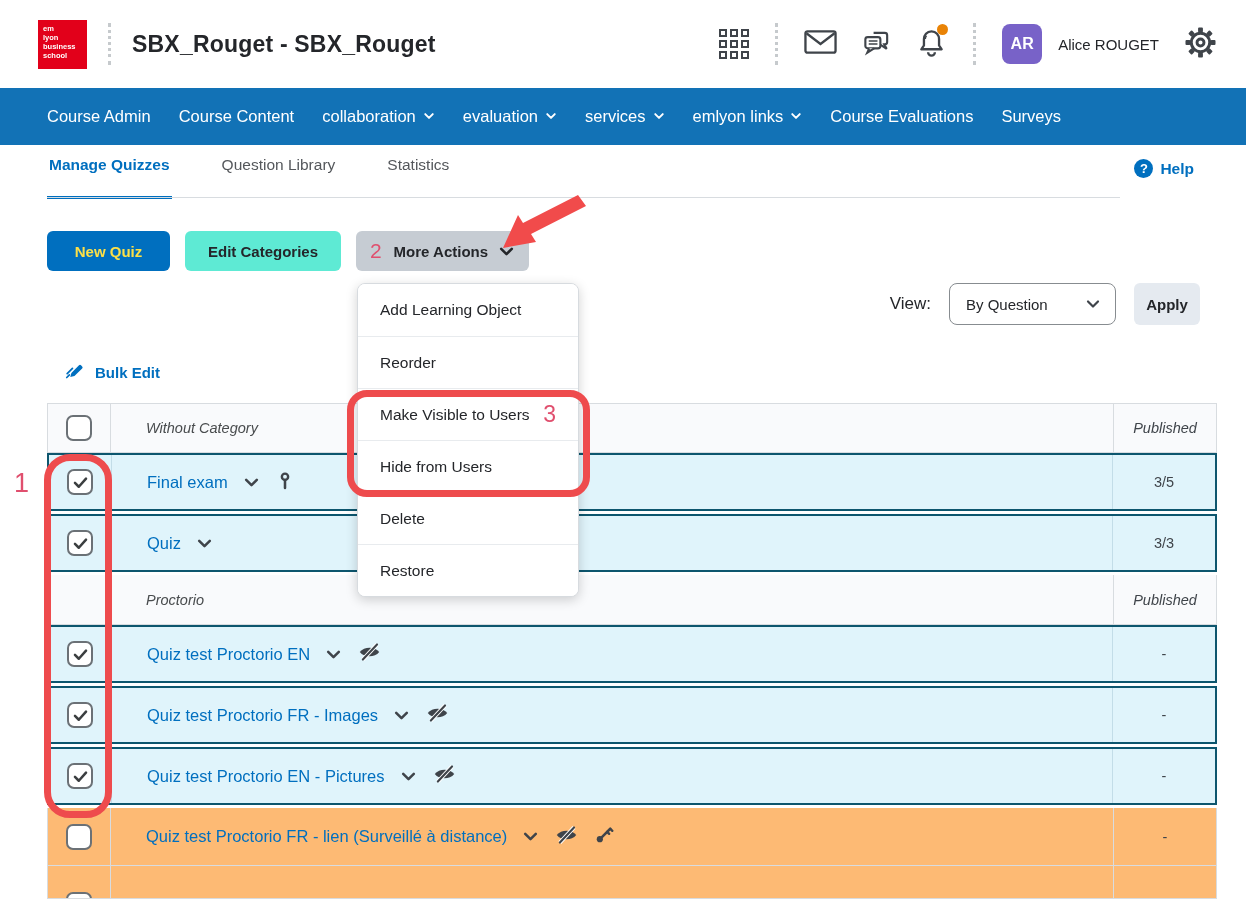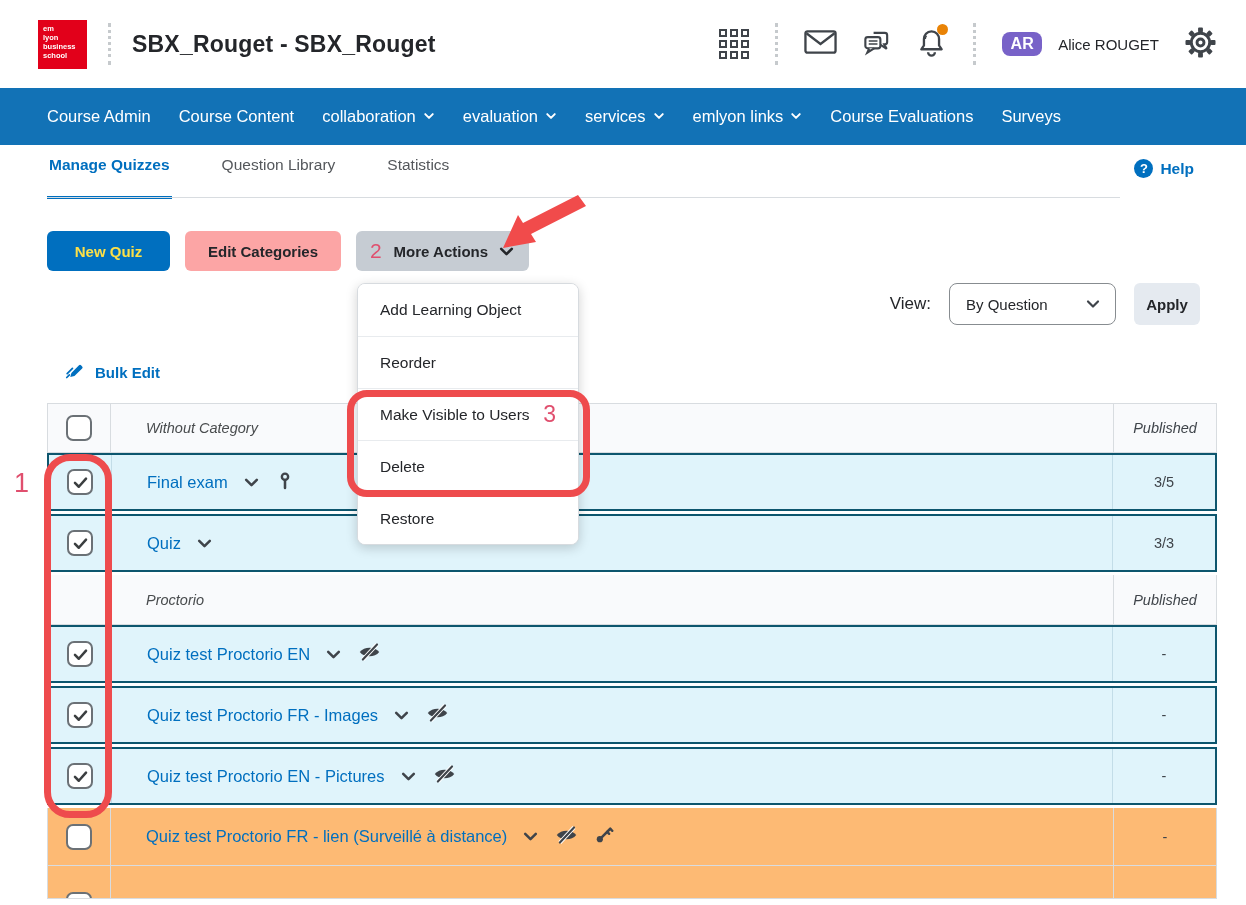--- a/index.html
+++ b/index.html
@@ -12,21 +12,21 @@
   .topbar { height:88px; display:flex; align-items:center; padding:0 30px 0 38px; background:#fff; }
   .logo { width:49px; height:49px; background:#e2001a; color:#fff; font-size:7.5px; font-weight:bold;
           line-height:1.2; padding:4px 0 0 5px; white-space:pre-line; flex:none; }
   .v-dots { width:0; height:42px; border-left:3px dotted #c6cacd; margin:0 21px; flex:none; }
   .page-title { font-size:23px; font-weight:600; color:#24262a; letter-spacing:.2px; }
   .top-right { margin-left:auto; display:flex; align-items:center; gap:24px; color:#3f444a; }
   .grid-icon { display:grid; grid-template-columns:repeat(3,8px); grid-gap:3px; }
   .grid-icon i { display:block; width:8px; height:8px; border:2px solid #3f444a; }
   .bell-wrap { position:relative; }
   .bell-dot { position:absolute; right:-1px; top:-3px; width:11px; height:11px; border-radius:50%; background:#e98306; }
-  .avatar { width:40px; height:24px; border-radius:8px; background:#7862c8; color:#fff; font-weight:bold;
+  .avatar { width:40px; height:40px; border-radius:8px; background:#7862c8; color:#fff; font-weight:bold;
             font-size:16px; display:flex; align-items:center; justify-content:center; }
   .user-name { font-size:15px; color:#24262a; margin:0 2px 0 -8px; }
   
   .navbar { height:57px; background:#1272b6; display:flex; align-items:center; padding:0 47px; gap:28px; }
   .nav-item { color:#fff; font-size:16.5px; display:flex; align-items:center; gap:7px; cursor:pointer; white-space:nowrap;text-align:center; }
   .nav-item svg { margin-top:2px; }
   
   .tabbar { position:relative; height:54px; padding:0 47px; display:flex; align-items:flex-end; }
   .tabrule { position:absolute; left:47px; top:52px; width:1073px; height:1px; background:#d8dce0; }
   .tabs { display:flex; gap:48px; }
@@ -34,21 +34,21 @@
   .tab.active { color:#006fbf; font-weight:bold; border-bottom:3px solid #006fbf; padding-bottom:22px; }
   .help { position:absolute; right:52px; top:14px; display:flex; align-items:center; gap:7px;
           color:#006fbf; font-weight:bold; font-size:15.5px; cursor:pointer; }
   .help-q { width:19px; height:19px; border-radius:50%; background:#006fbf; color:#fff; font-size:13px;
             font-weight:bold; display:flex; align-items:center; justify-content:center; }
   
   .btn-row { margin:32px 0 0 47px; display:flex; gap:15px; align-items:center; }
   .btn { height:40px; border-radius:6px; border:none; font-family:inherit; font-size:15px; font-weight:bold;
          display:flex; align-items:center; justify-content:center; cursor:pointer; color:#24262a; }
   .btn-primary { background:#006fbf; color:#fde047; width:123px; }
-  .btn-neutral { background:#fca5a5; width:156px; }
+  .btn-neutral { background:#5eead4; width:156px; }
   .btn-open { background:#c6ccd3; width:173px; gap:10px; }
   .ann-num-inline { color:#e04f6e; font-size:21px; font-weight:normal; margin-right:2px; }
   
   .view-row { display:flex; justify-content:flex-end; align-items:center; margin:12px 46px 0 0; gap:18px; height:42px; }
   .view-label { font-size:17px; color:#24262a; }
   .select { width:167px; height:42px; border:1px solid #878c90; border-radius:8px; background:#fff;
             display:flex; align-items:center; justify-content:space-between; padding:0 14px 0 16px;
             font-size:15px; cursor:pointer; }
   .btn-apply { background:#e5eaf0; width:66px; height:42px; }
   
@@ -431,20 +431,23 @@
       <span>Add Learning Object</span>
     </div>
     <div class="menu-item">
       <span>Reorder</span>
     </div>
     <div class="menu-item">
       <span>Make Visible to Users</span>
       <span class="menu-ann">3</span>
     </div>
     <div class="menu-item">
+      <span>Hide from Users</span>
+    </div>
+    <div class="menu-item">
       <span>Delete</span>
     </div>
     <div class="menu-item">
       <span>Restore</span>
     </div>
   </div>
 
 <div class="overlay">
   <div class="ann-step1">1</div>
   <div class="ann-rect-checks"></div>

